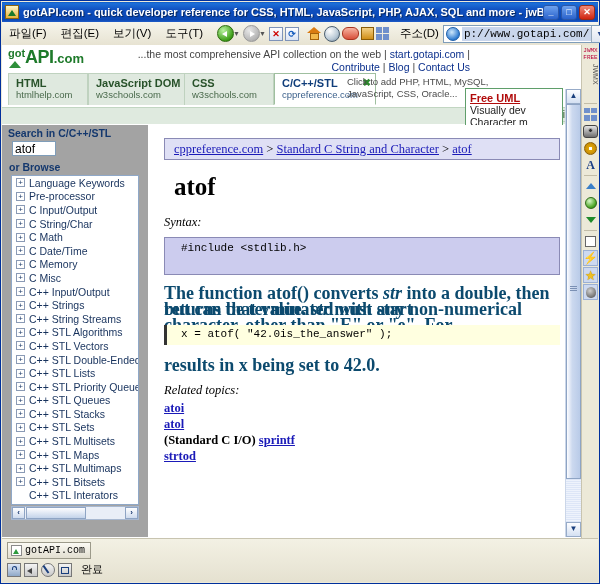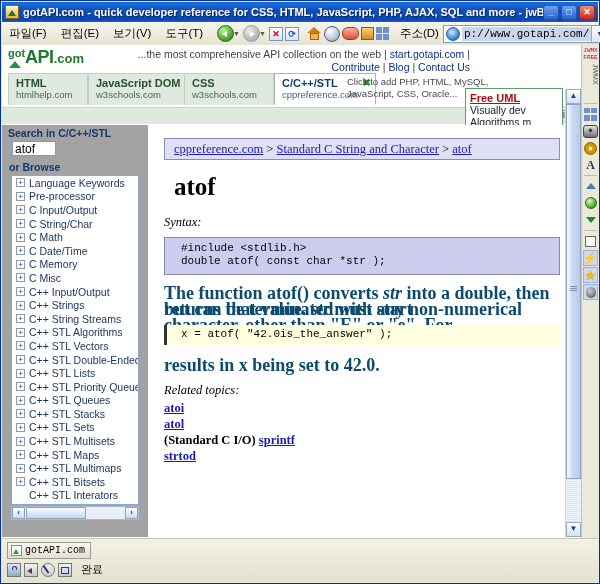--- a/index.html
+++ b/index.html
@@ -308,21 +308,21 @@
       <div class="tabadd">
         <div>Click to add PHP, HTML, MySQL,</div>
         <div>JavaScript, CSS, Oracle...</div>
       </div>
     </div>
     <div class="recent">Recently Viewed</div>
 
     <div class="adbox">
       <div class="adt">Free UML</div>
       <div class="adl">Visually dev</div>
-      <div class="adl">Algorithms m</div>
+      <div class="adl">Character m</div>
     </div>
 
     <div class="leftpane">
       <div class="lsearch-lbl">Search in C/C++/STL</div>
       <input class="lsearch-in" value="atof" style="">
       <div class="lbrowse-lbl">or Browse</div>
       <div class="tree" id="tree">
           <div class="tnode">
             <span class="tplus">+</span>
             <span class="tlabel">Language Keywords</span>
@@ -431,21 +431,20 @@
         <span class="crumb">
           <a>cppreference.com</a><span class="sep"> &gt; </span><a>Standard C String and Character</a><span class="sep"> &gt; </span><a>atof</a>
         </span>
       </div>
 
       <div class="h1">atof</div>
       <div class="syn">Syntax:</div>
 
       <div class="codebox">
         <div>#include &lt;stdlib.h&gt;</div>
-        <div>double atof( const char *str );</div>
       </div>
 
       <div class="para" style="top:160px;">
         <span>The function atof() converts </span><i>str</i><span> into a double, then returns that value. </span><i>str</i><span> must start</span>
       </div>
       <div class="para" style="top:176px;">but can be terminated with any non-numerical character, other than "E" or "e". For</div>
 
       <div class="exbox">x = atof( "42.0is_the_answer" );</div>
 
       <div class="para" style="top:232px;">results in x being set to 42.0.</div>

